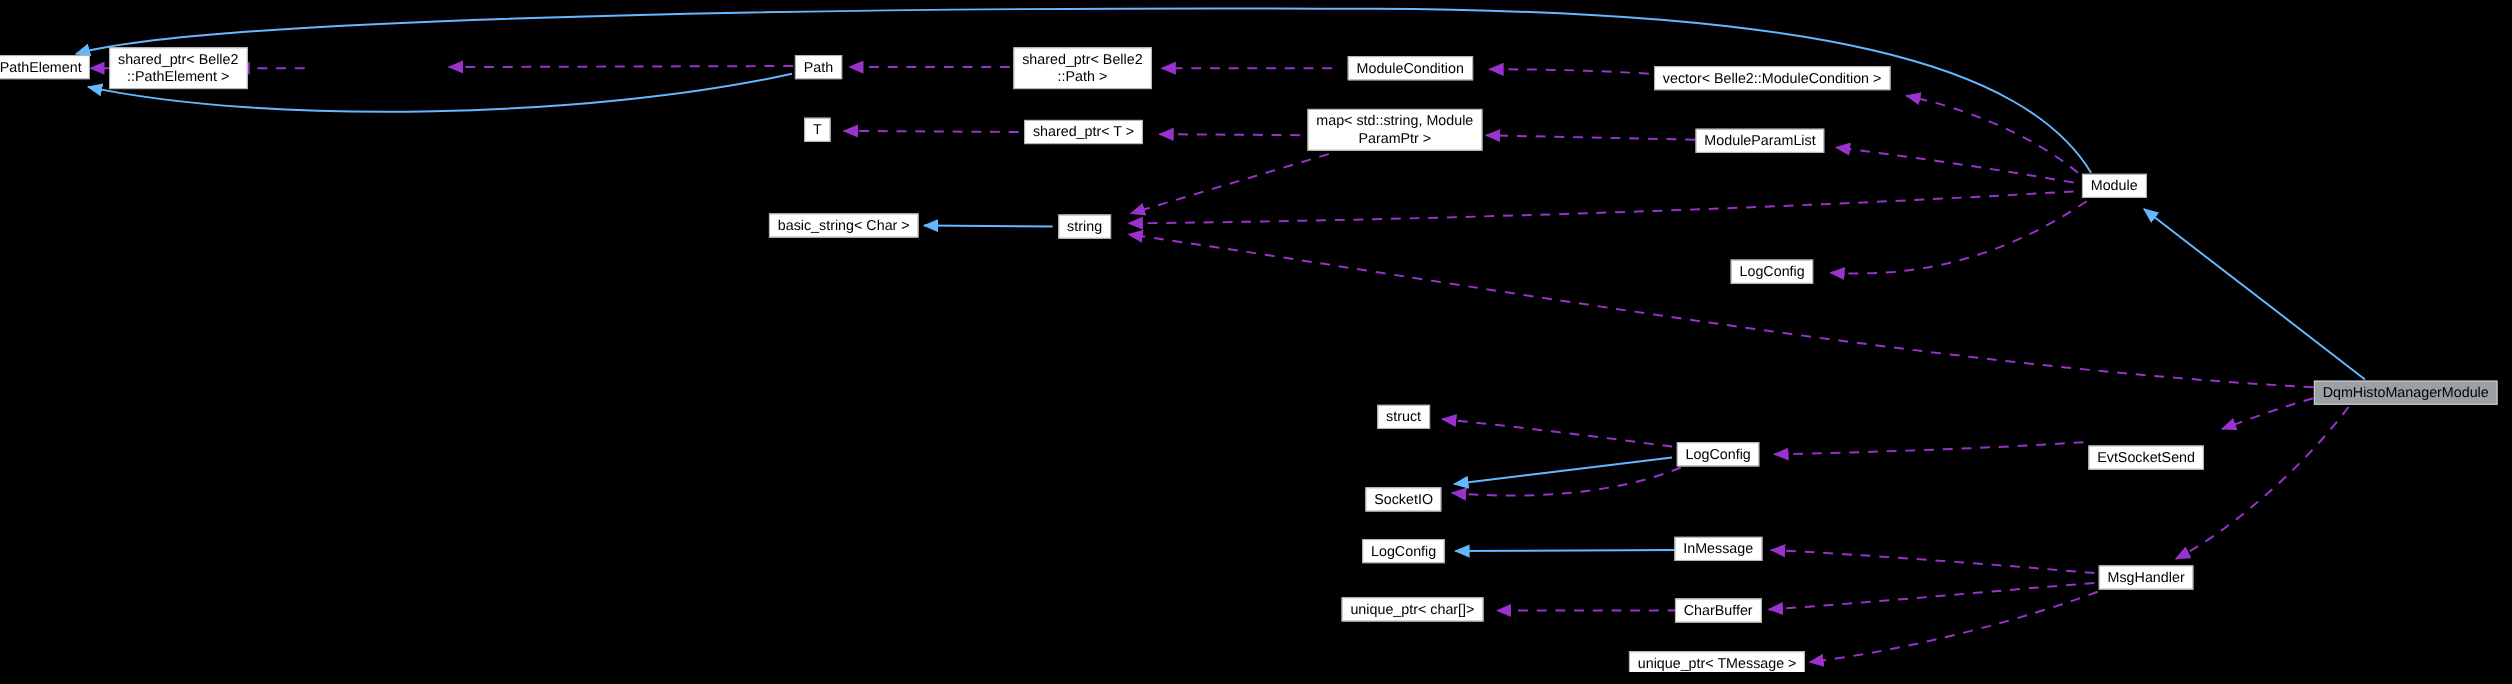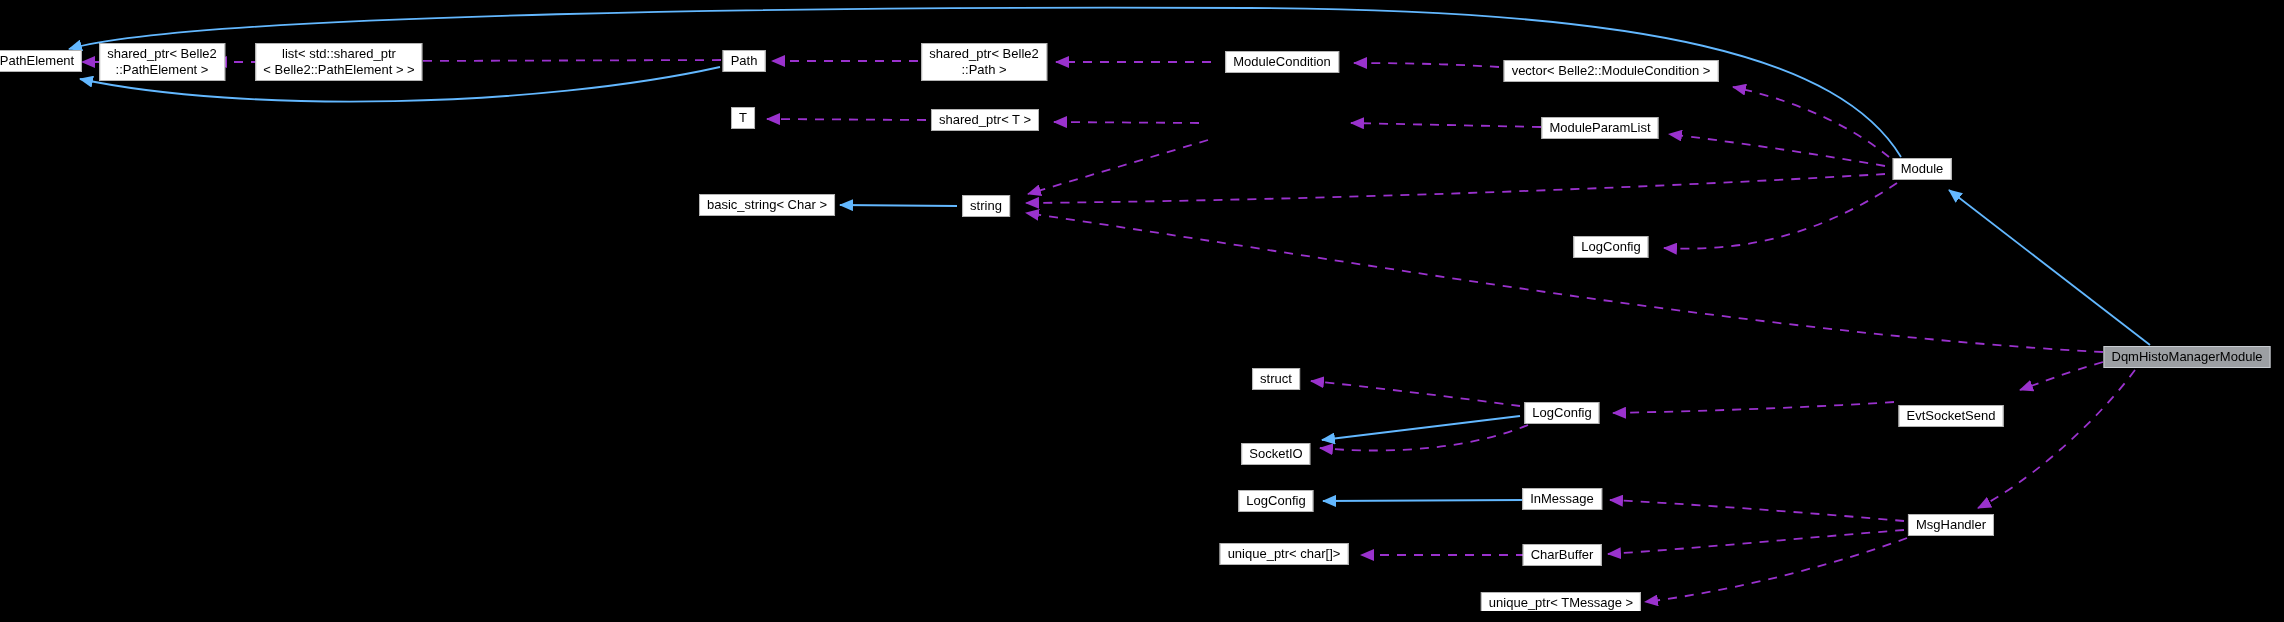--- a/index.html
+++ b/index.html
@@ -77,29 +77,29 @@
     <path class="edge-inherits" d="M 1524,500 L 1323,501" marker-end="url(#arrowInh)"></path>
     <path class="edge-inherits" d="M 1520,416 L 1322,440" marker-end="url(#arrowInh)"></path>
     <path class="edge-inherits" d="M 2150,345 L 1949,190" marker-end="url(#arrowInh)"></path>
     <path class="edge-inherits" d="M 1901,157 C 1840,57 1650,10 1250,8 C 850,6 195,13 69,49" marker-end="url(#arrowInh)"></path>
     <path class="edge-inherits" d="M 720,67 C 540,107 245,114 80,79" marker-end="url(#arrowInh)"></path>
   </svg>
 
   <div class="node" style="left:37px;top:61px">PathElement</div>
   <div class="node" style="left:162px;top:62px">shared_ptr&lt; Belle2
 ::PathElement &gt;</div>
-  <div class="node" style="left:339px;top:62px">list&lt; std::shared_ptr
-&lt; Belle2::PathElement &gt; &gt;</div>
   <div class="node" style="left:744px;top:61px">Path</div>
   <div class="node" style="left:984px;top:62px">shared_ptr&lt; Belle2
 ::Path &gt;</div>
   <div class="node" style="left:743px;top:118px">T</div>
   <div class="node" style="left:985px;top:120px">shared_ptr&lt; T &gt;</div>
   <div class="node" style="left:1282px;top:62px">ModuleCondition</div>
   <div class="node" style="left:1611px;top:71px">vector&lt; Belle2::ModuleCondition &gt;</div>
+  <div class="node" style="left:1268px;top:118px">map&lt; std::string, Module
+ParamPtr &gt;</div>
   <div class="node" style="left:1600px;top:128px">ModuleParamList</div>
   <div class="node" style="left:1922px;top:169px">Module</div>
   <div class="node" style="left:767px;top:205px">basic_string&lt; Char &gt;</div>
   <div class="node" style="left:986px;top:206px">string</div>
   <div class="node" style="left:1611px;top:247px">LogConfig</div>
   <div class="node node--highlight" style="left:2187px;top:357px">DqmHistoManagerModule</div>
   <div class="node" style="left:1276px;top:379px">struct</div>
   <div class="node" style="left:1562px;top:413px">LogConfig</div>
   <div class="node" style="left:1276px;top:454px">SocketIO</div>
   <div class="node" style="left:1951px;top:416px">EvtSocketSend</div>

